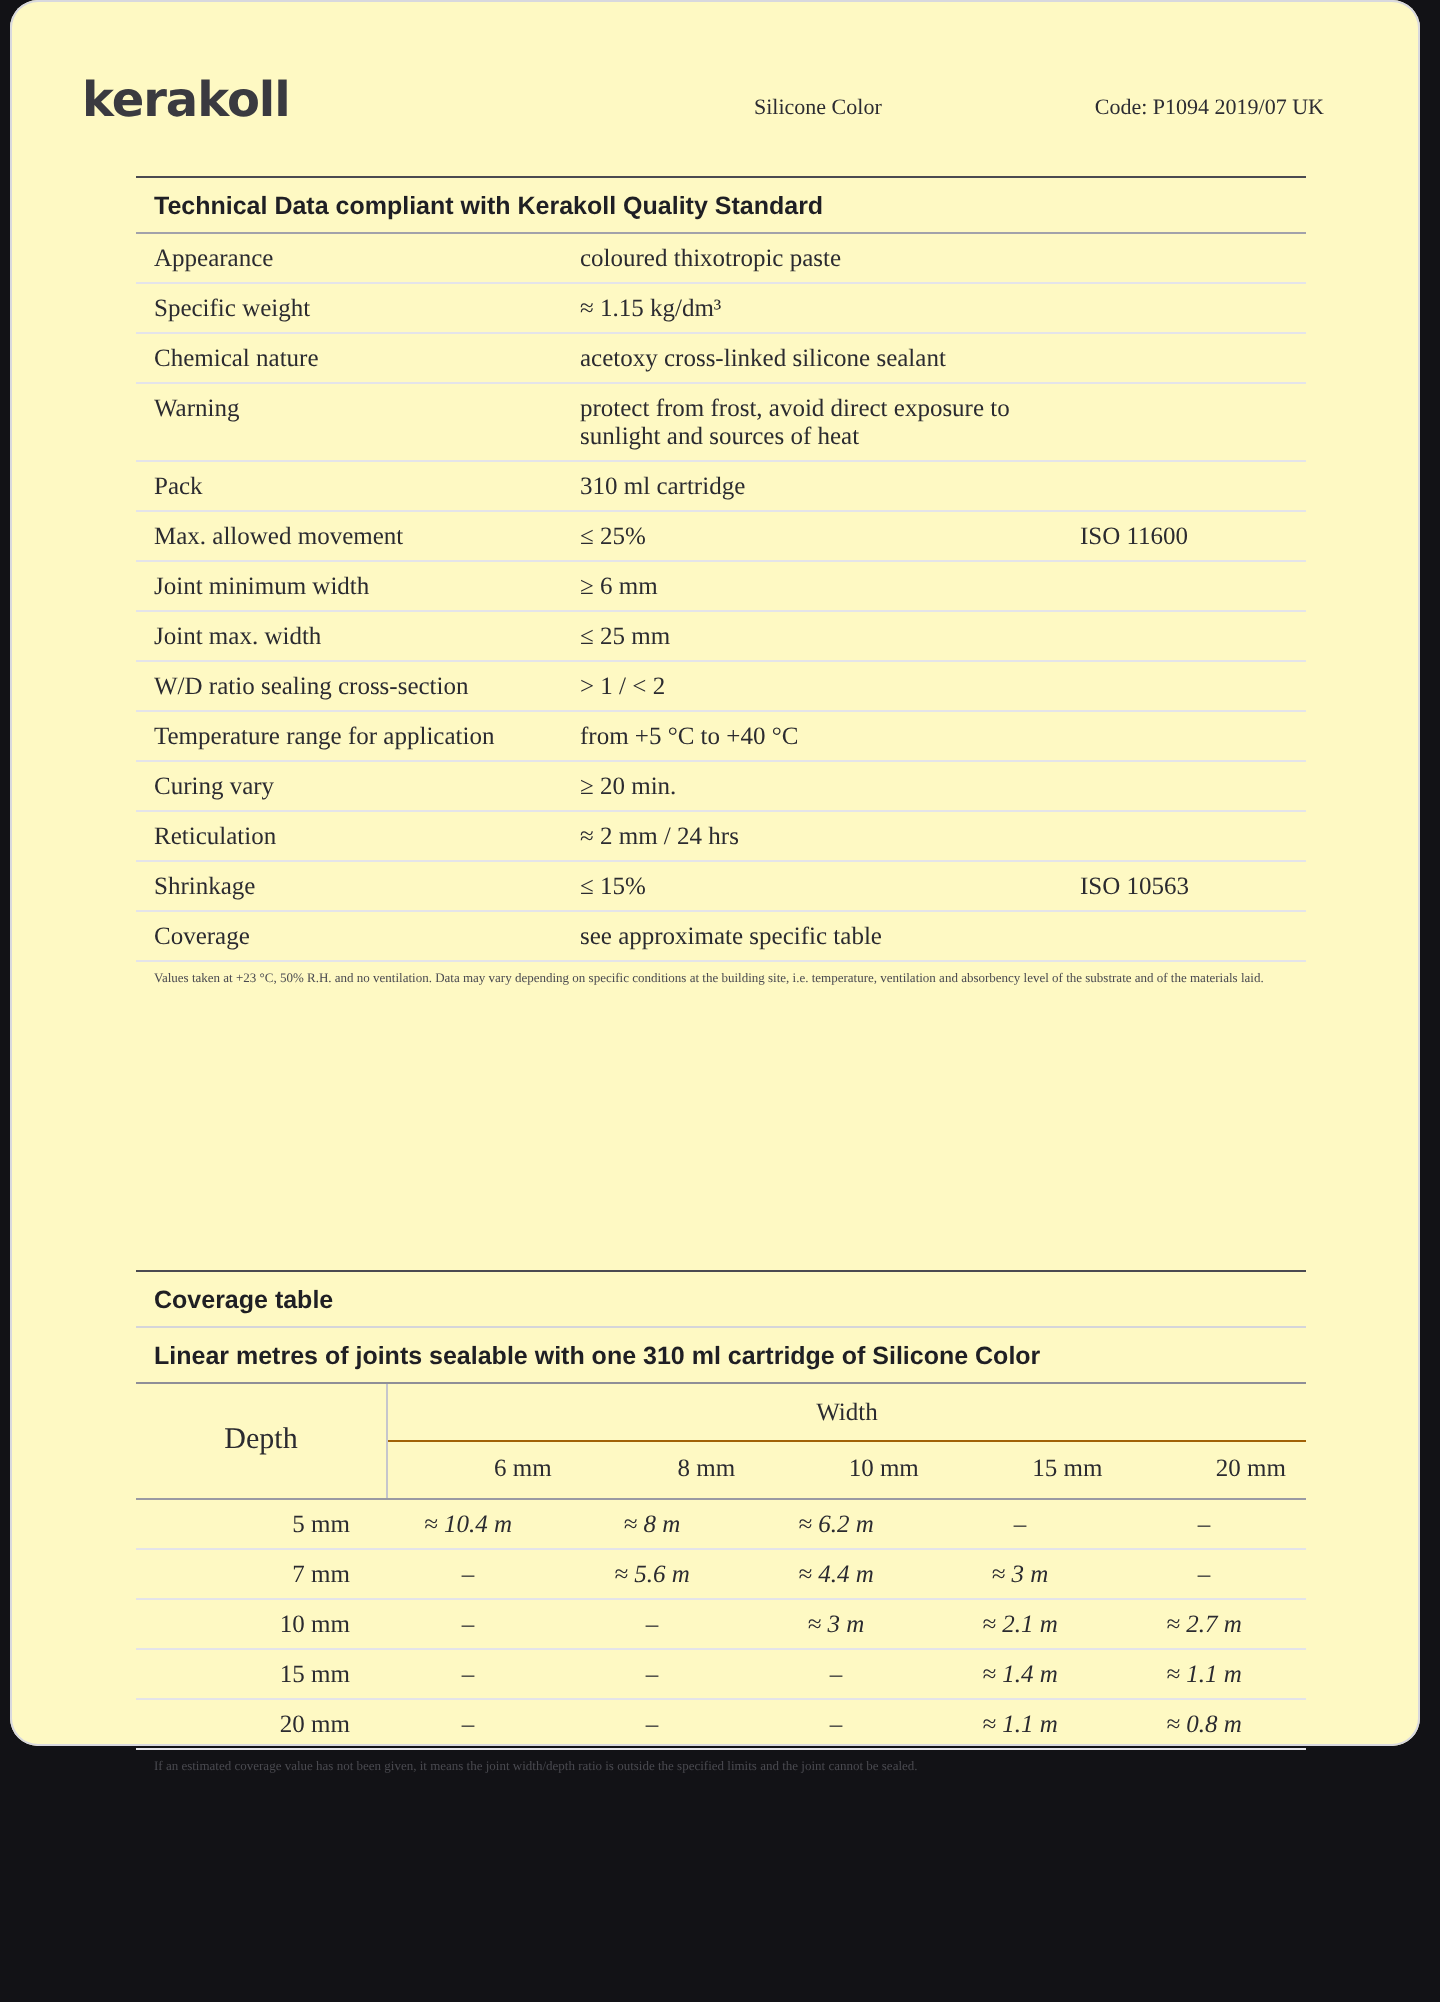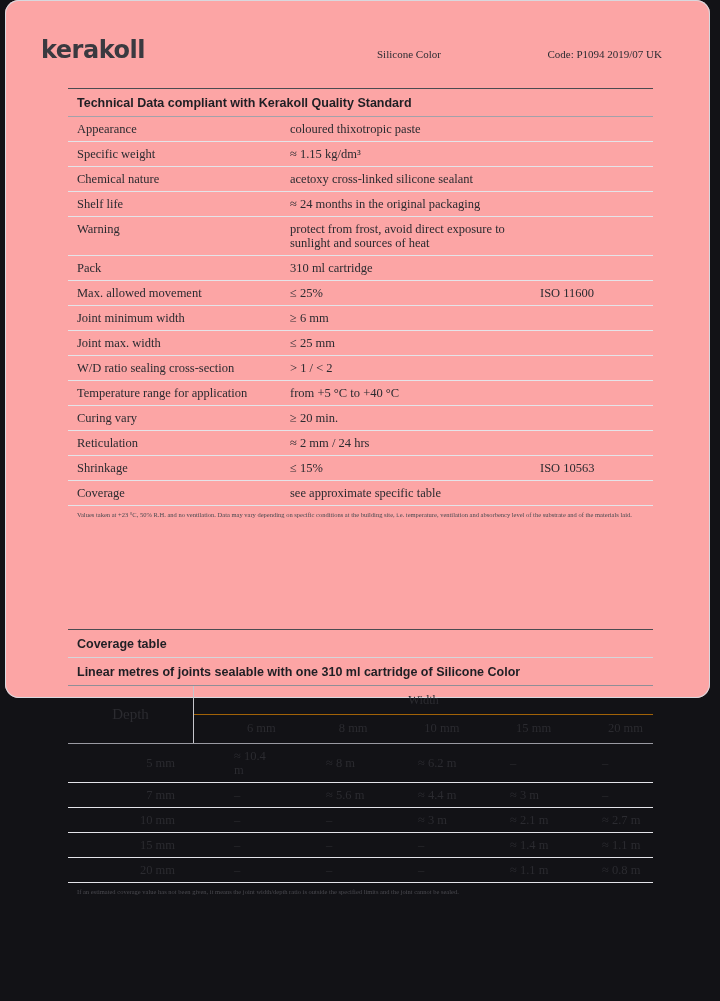--- a/index.html
+++ b/index.html
@@ -1,21 +1,21 @@
 <!DOCTYPE html>
 <html><head>
 <meta charset="utf-8">
 <style>
   * { margin:0; padding:0; box-sizing:border-box; }
   html,body { width:720px; height:1001px; overflow:hidden; }
   body { background:#121216; font-family:"Liberation Serif", serif; }
 
   .page {
-    position:absolute; left:5px; top:0; width:705px; height:698px;
-    background:#fca5a5; border-radius:14px;
+    position:absolute; left:5px; top:0; width:705px; height:873px;
+    background:#fef9c3; border-radius:14px;
     box-shadow:0 0 0 1px #d8d8de inset;
   }
 
   
   .hdr { position:relative; height:88px; }
   .logo {
     position:absolute; left:36px; top:36px;
     font-family:"DejaVu Sans", sans-serif; font-weight:bold;
     font-size:24px; letter-spacing:-0.5px; color:#3a3a40;
   }
@@ -48,43 +48,43 @@
   .tvalue { width:250px; flex:none; }
   .tstd   { flex:1; }
   .footnote {
     font-size:6.5px; line-height:8px; color:#4a4a50;
     padding:5px 2px 0 9px;
   }
 
   .gap { height:110px; }
 
   
-  .cov { border-top:1.5px solid #4b4b50; }
+  .cov { border-top:1.5px solid #4b4b50;margin-top:31px; }
   .cov .sec-title1 { border-bottom:1px solid #d5d5da; }
   .cov .sec-title2 { border-bottom:1px solid #8f8f97; }
   .cov-head { display:flex; }
   .depth-cell {
     width:125px; flex:none; display:flex; align-items:center; justify-content:center;
     font-size:15px; color:#2b2b30;
   }
   .width-group { flex:1; border-left:1px solid #c6c6cc; }
   .width-title {
     text-align:center; font-size:12.5px; color:#2b2b30;
     padding:7px 0 6px 0; border-bottom:1px solid #a16207;
   }
   .width-cols { display:flex; padding:6px 0 7px 0; }
   .wcol { flex:1; text-align:right; padding-right:10px; font-size:12.5px; color:#2b2b30; }
   .cov-body { border-top:1px solid #9a9aa2; }
   .crow {
     display:flex; align-items:center;
     padding:5px 0; border-bottom:1px solid #e4e4e9;
-    font-size:12.5px; color:#2b2b30; line-height:14px;gap:41px;
+    font-size:12.5px; color:#2b2b30; line-height:14px;
   }
   .cdepth { width:125px; flex:none; text-align:right; padding-right:18px; }
-  .cval { flex:1; text-align:left; padding-right:10px; }
+  .cval { flex:1; text-align:center; padding-right:10px;font-style:italic; }
 </style>
 </head>
 <body>
 
 <div class="page">
 
   <div class="hdr">
     <div class="logo">kerakoll</div>
     <div class="hdr-product">Silicone Color</div>
     <div class="hdr-code">Code: P1094 2019/07 UK</div>
@@ -101,25 +101,20 @@
             <div class="tstd"></div>
           </div>
           <div class="trow">
             <div class="tlabel">Specific weight</div>
             <div class="tvalue">≈ 1.15 kg/dm³</div>
             <div class="tstd"></div>
           </div>
           <div class="trow">
             <div class="tlabel">Chemical nature</div>
             <div class="tvalue">acetoxy cross-linked silicone sealant</div>
-            <div class="tstd"></div>
-          </div>
-          <div class="trow">
-            <div class="tlabel">Shelf life</div>
-            <div class="tvalue">≈ 24 months in the original packaging</div>
             <div class="tstd"></div>
           </div>
           <div class="trow">
             <div class="tlabel">Warning</div>
             <div class="tvalue">protect from frost, avoid direct exposure to sunlight and sources of heat</div>
             <div class="tstd"></div>
           </div>
           <div class="trow">
             <div class="tlabel">Pack</div>
             <div class="tvalue">310 ml cartridge</div>

